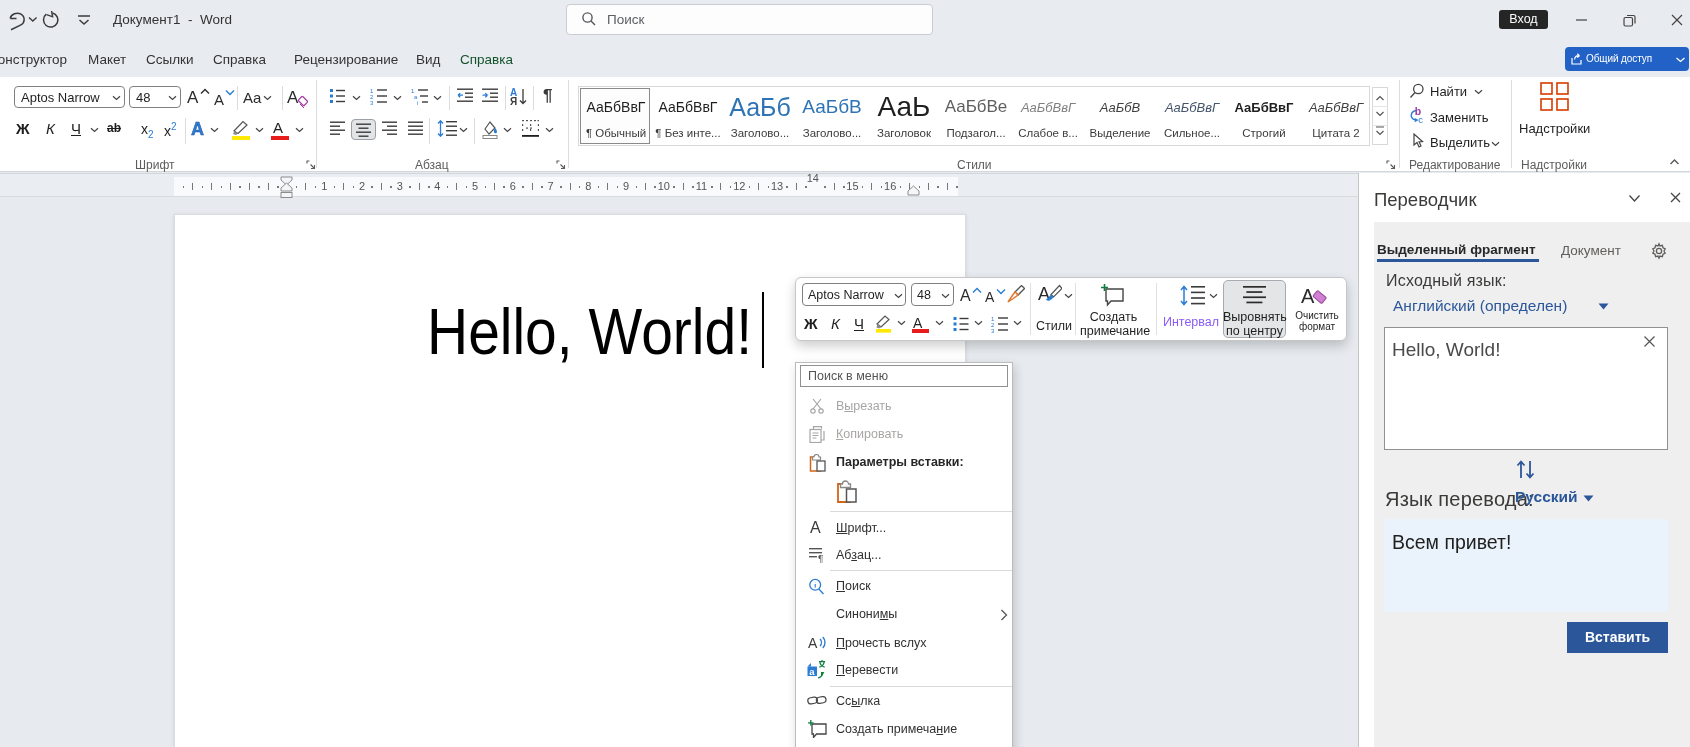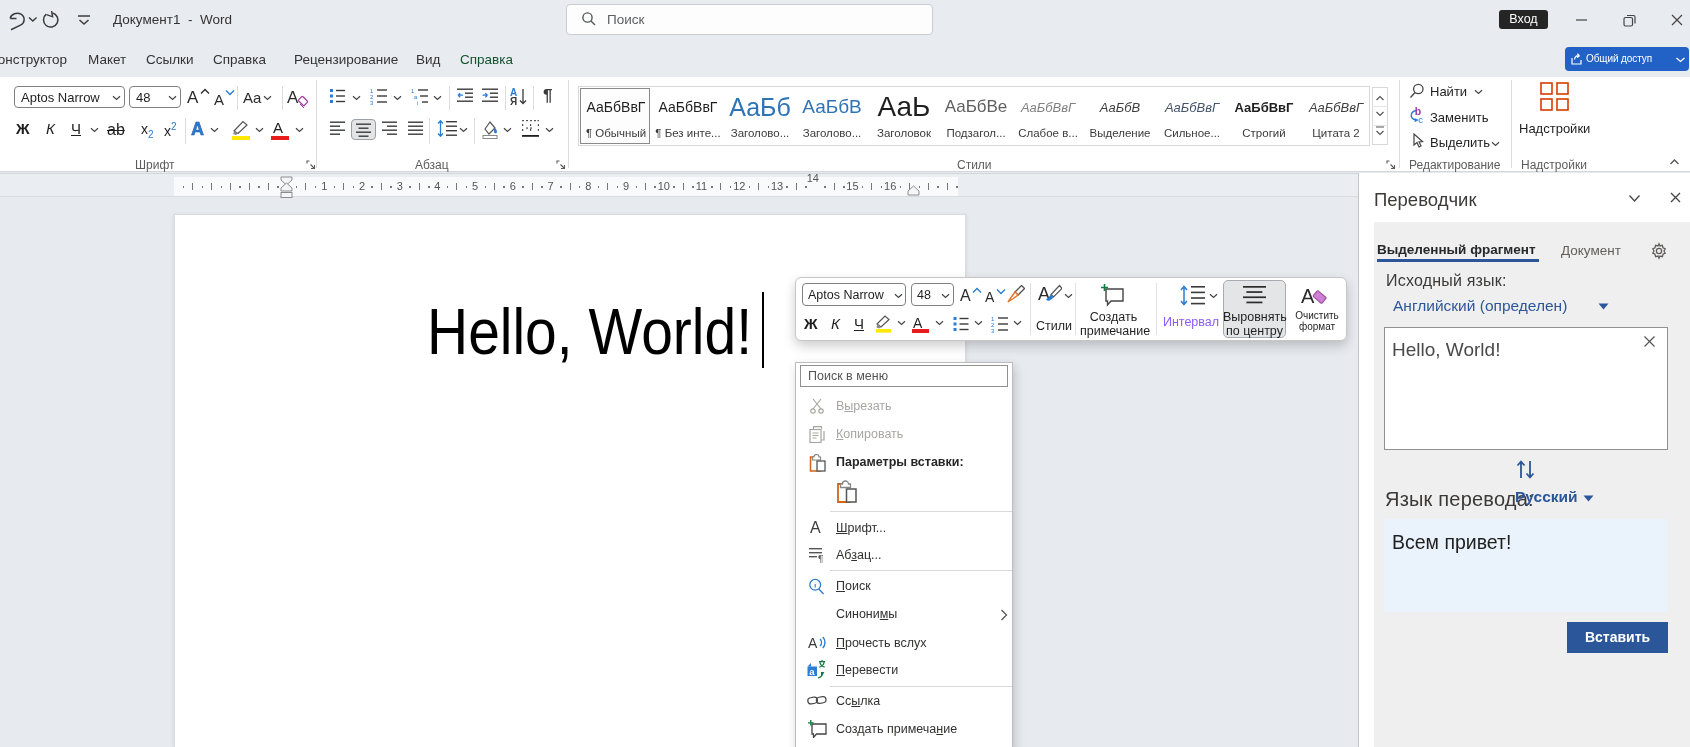--- a/index.html
+++ b/index.html
@@ -78,21 +78,21 @@
 <svg class="abs ic" style="left:296px;top:95px" width="13" height="13" viewBox="0 0 13 13">
     <rect x="3" y="3" width="8" height="6" rx="1" transform="rotate(45 7 6)" fill="#fff" stroke="#a33ba3" stroke-width="1.2"></rect>
     <path d="M4 9 l4 4" stroke="#a33ba3"></path>
   </svg>
 <div class="abs" style="left:16px;top:120px;font-size:15px;font-weight:bold;color:#1f1f1f;">Ж</div>
 <div class="abs" style="left:46px;top:120px;font-size:15px;font-style:italic;color:#1f1f1f;">К</div>
 <div class="abs" style="left:71px;top:120px;font-size:15px;color:#1f1f1f;text-decoration:underline;">Ч</div>
 <svg class="abs ic" style="left:90px;top:127px" width="9" height="6" viewBox="0 0 9 6" fill="none" stroke="#444" stroke-width="1.2">
     <path d="M1 1.2 l3.5 3.2 3.5 -3.2"></path>
   </svg>
-<div class="abs" style="left:107px;top:121px;font-size:16px;color:#1f1f1f;text-decoration:line-through;">ab</div>
+<div class="abs" style="left:107px;top:121px;font-size:12px;color:#1f1f1f;text-decoration:line-through;font-weight:bold;">ab</div>
 <div class="abs" style="left:141px;top:121px;font-size:14px;color:#1f1f1f;">x<sub style="color:#2b7cd3;font-size:10px;">2</sub></div>
 <div class="abs" style="left:164px;top:121px;font-size:14px;color:#1f1f1f;">x<sup style="color:#2b7cd3;font-size:10px;">2</sup></div>
 <div class="abs" style="left:185px;top:118px;width:1px;height:26px;background:#dcdcdc;"></div>
 <div class="abs" style="left:191px;top:119px;font-size:18px;font-weight:bold;color:#2b7cd3;-webkit-text-stroke:0.5px #2456a3;">A</div>
 <svg class="abs ic" style="left:210px;top:127px" width="9" height="6" viewBox="0 0 9 6" fill="none" stroke="#444" stroke-width="1.2">
     <path d="M1 1.2 l3.5 3.2 3.5 -3.2"></path>
   </svg>
 <svg class="abs ic" style="left:230px;top:118px" width="22" height="22" viewBox="0 0 22 22">
 <path d="M4 13 L13 3.5 L17 7 L8 15.5 Z" fill="#fff" stroke="#555" stroke-width="1.2"></path>
 <path d="M4.5 13 L8 15.5 L6 17 L3 16Z" fill="#888"></path>

